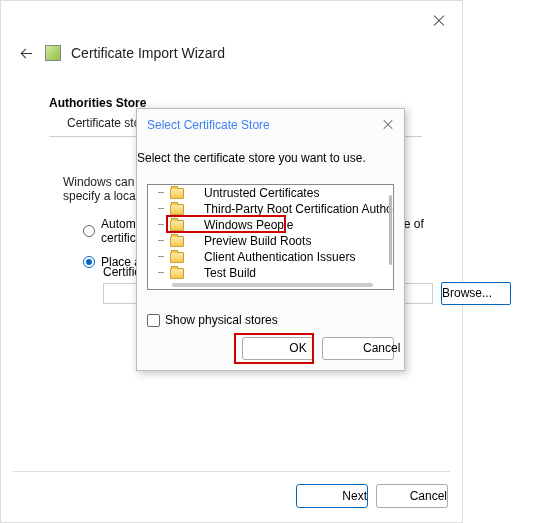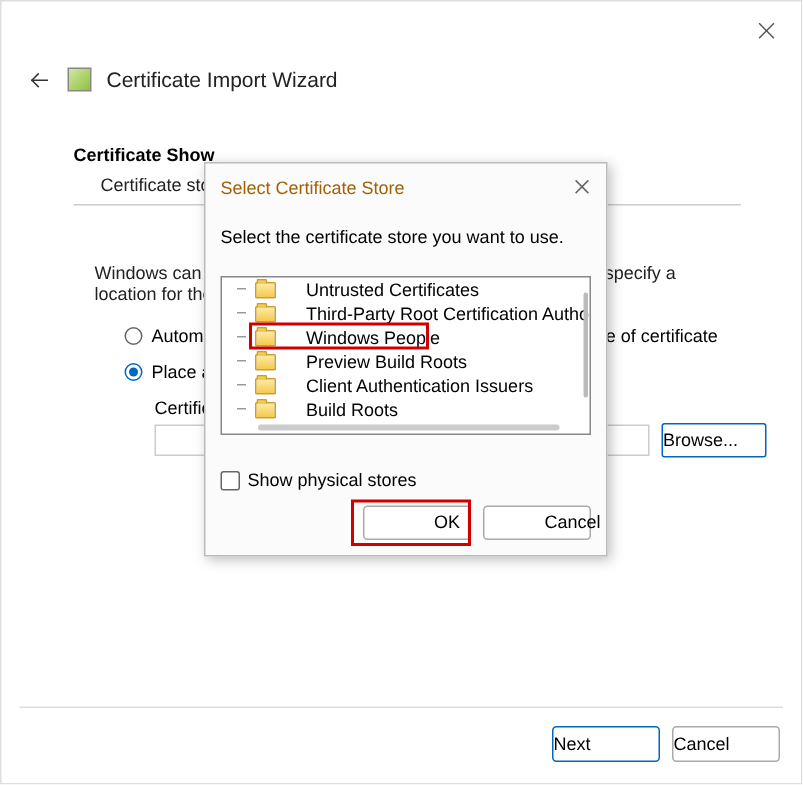--- a/index.html
+++ b/index.html
@@ -9,21 +9,21 @@
       background: #fff;
       width: 535px;
       height: 523px;
       position: relative;
       overflow: hidden;
       color: #000;
     }
     .main-window {
       position: absolute;
       top: 0; left: 0;
-      width: 535px; height: 523px;
+      width: 463px; height: 523px;
       border: 1px solid #ddd;
       background: #fff;
     }
     .close-x {
       position: absolute;
       top: 12px; right: 16px;
       width: 14px; height: 14px;
       cursor: pointer;
     }
     .close-x::before, .close-x::after {
@@ -159,60 +159,60 @@
       position: absolute;
       bottom: 14px; right: 14px;
       display: flex;
       gap: 8px;
     }
     .btn {
       width: 72px; height: 24px;
       border: 1px solid #aaa;
       background: #fff;
       font-size: 12px;
-      text-align: left;
+      text-align: right;
       line-height: 22px;
       border-radius: 3px;
     }
     .btn.primary {
       border: 1px solid #0067c0;
     }
 
     
     .modal {
       position: absolute;
       top: 107px; left: 135px;
       width: 269px; height: 263px;
       background: #fbfbfb;
       border: 1px solid #bbb;
       box-shadow: 2px 2px 8px rgba(0,0,0,0.25);
     }
     .modal-title {
       position: absolute;
       top: 9px; left: 10px;
       font-size: 12px;
-      color: #a16207;
+      color: #3b82f6;
     }
     .modal-close {
       position: absolute;
       top: 9px; right: 10px;
       width: 12px; height: 12px;
     }
     .modal-close::before, .modal-close::after {
       content: "";
       position: absolute;
       width: 12px; height: 1px;
       background: #666;
       top: 6px; left: 0;
     }
     .modal-close::before { transform: rotate(45deg); }
     .modal-close::after { transform: rotate(-45deg); }
     .modal-prompt {
       position: absolute;
-      top: 42px; left: 10px;
+      top: 42px; left: 0;
       font-size: 12px;
     }
     .tree-box {
       position: absolute;
       top: 75px; left: 10px;
       width: 247px; height: 106px;
       border: 1px solid #888;
       background: #fff;
       overflow: hidden;
     }
@@ -312,21 +312,21 @@
 <div class="main-window">
 
   <div class="close-x"></div>
 
   <div class="header">
     <div class="back-arrow"></div>
     <div class="wizard-icon"></div>
     <div class="wizard-title">Certificate Import Wizard</div>
   </div>
 
-  <div class="section-title">Certificate Show</div>
+  <div class="section-title">Authorities Store</div>
   <div class="section-desc">Certificate stores are system areas where certificates are kept.</div>
   <div class="hr"></div>
 
   <div class="body-text">Windows can automatically select a certificate store, or you can specify a location for the certificate.</div>
 
   <div class="radio-group">
     <div class="radio-row">
       <div class="radio"></div>
       <span>Automatically select the certificate store based on the type of certificate</span>
     </div>
@@ -367,21 +367,21 @@
       <div class="tree-item">
         <div class="folder-icon"></div>
         <span>Preview Build Roots</span>
       </div>
       <div class="tree-item">
         <div class="folder-icon"></div>
         <span>Client Authentication Issuers</span>
       </div>
       <div class="tree-item">
         <div class="folder-icon"></div>
-        <span>Build Roots</span>
+        <span>Test Build</span>
       </div>
       <div class="tree-scroll"></div>
       <div class="tree-bottom-scroll"></div>
       <div class="tree-highlight" style="top:30px; left:18px; width:120px; height:18px;"></div>
     </div>
 
     <div class="checkbox-row">
       <div class="checkbox"></div>
       <span>Show physical stores</span>
     </div>

